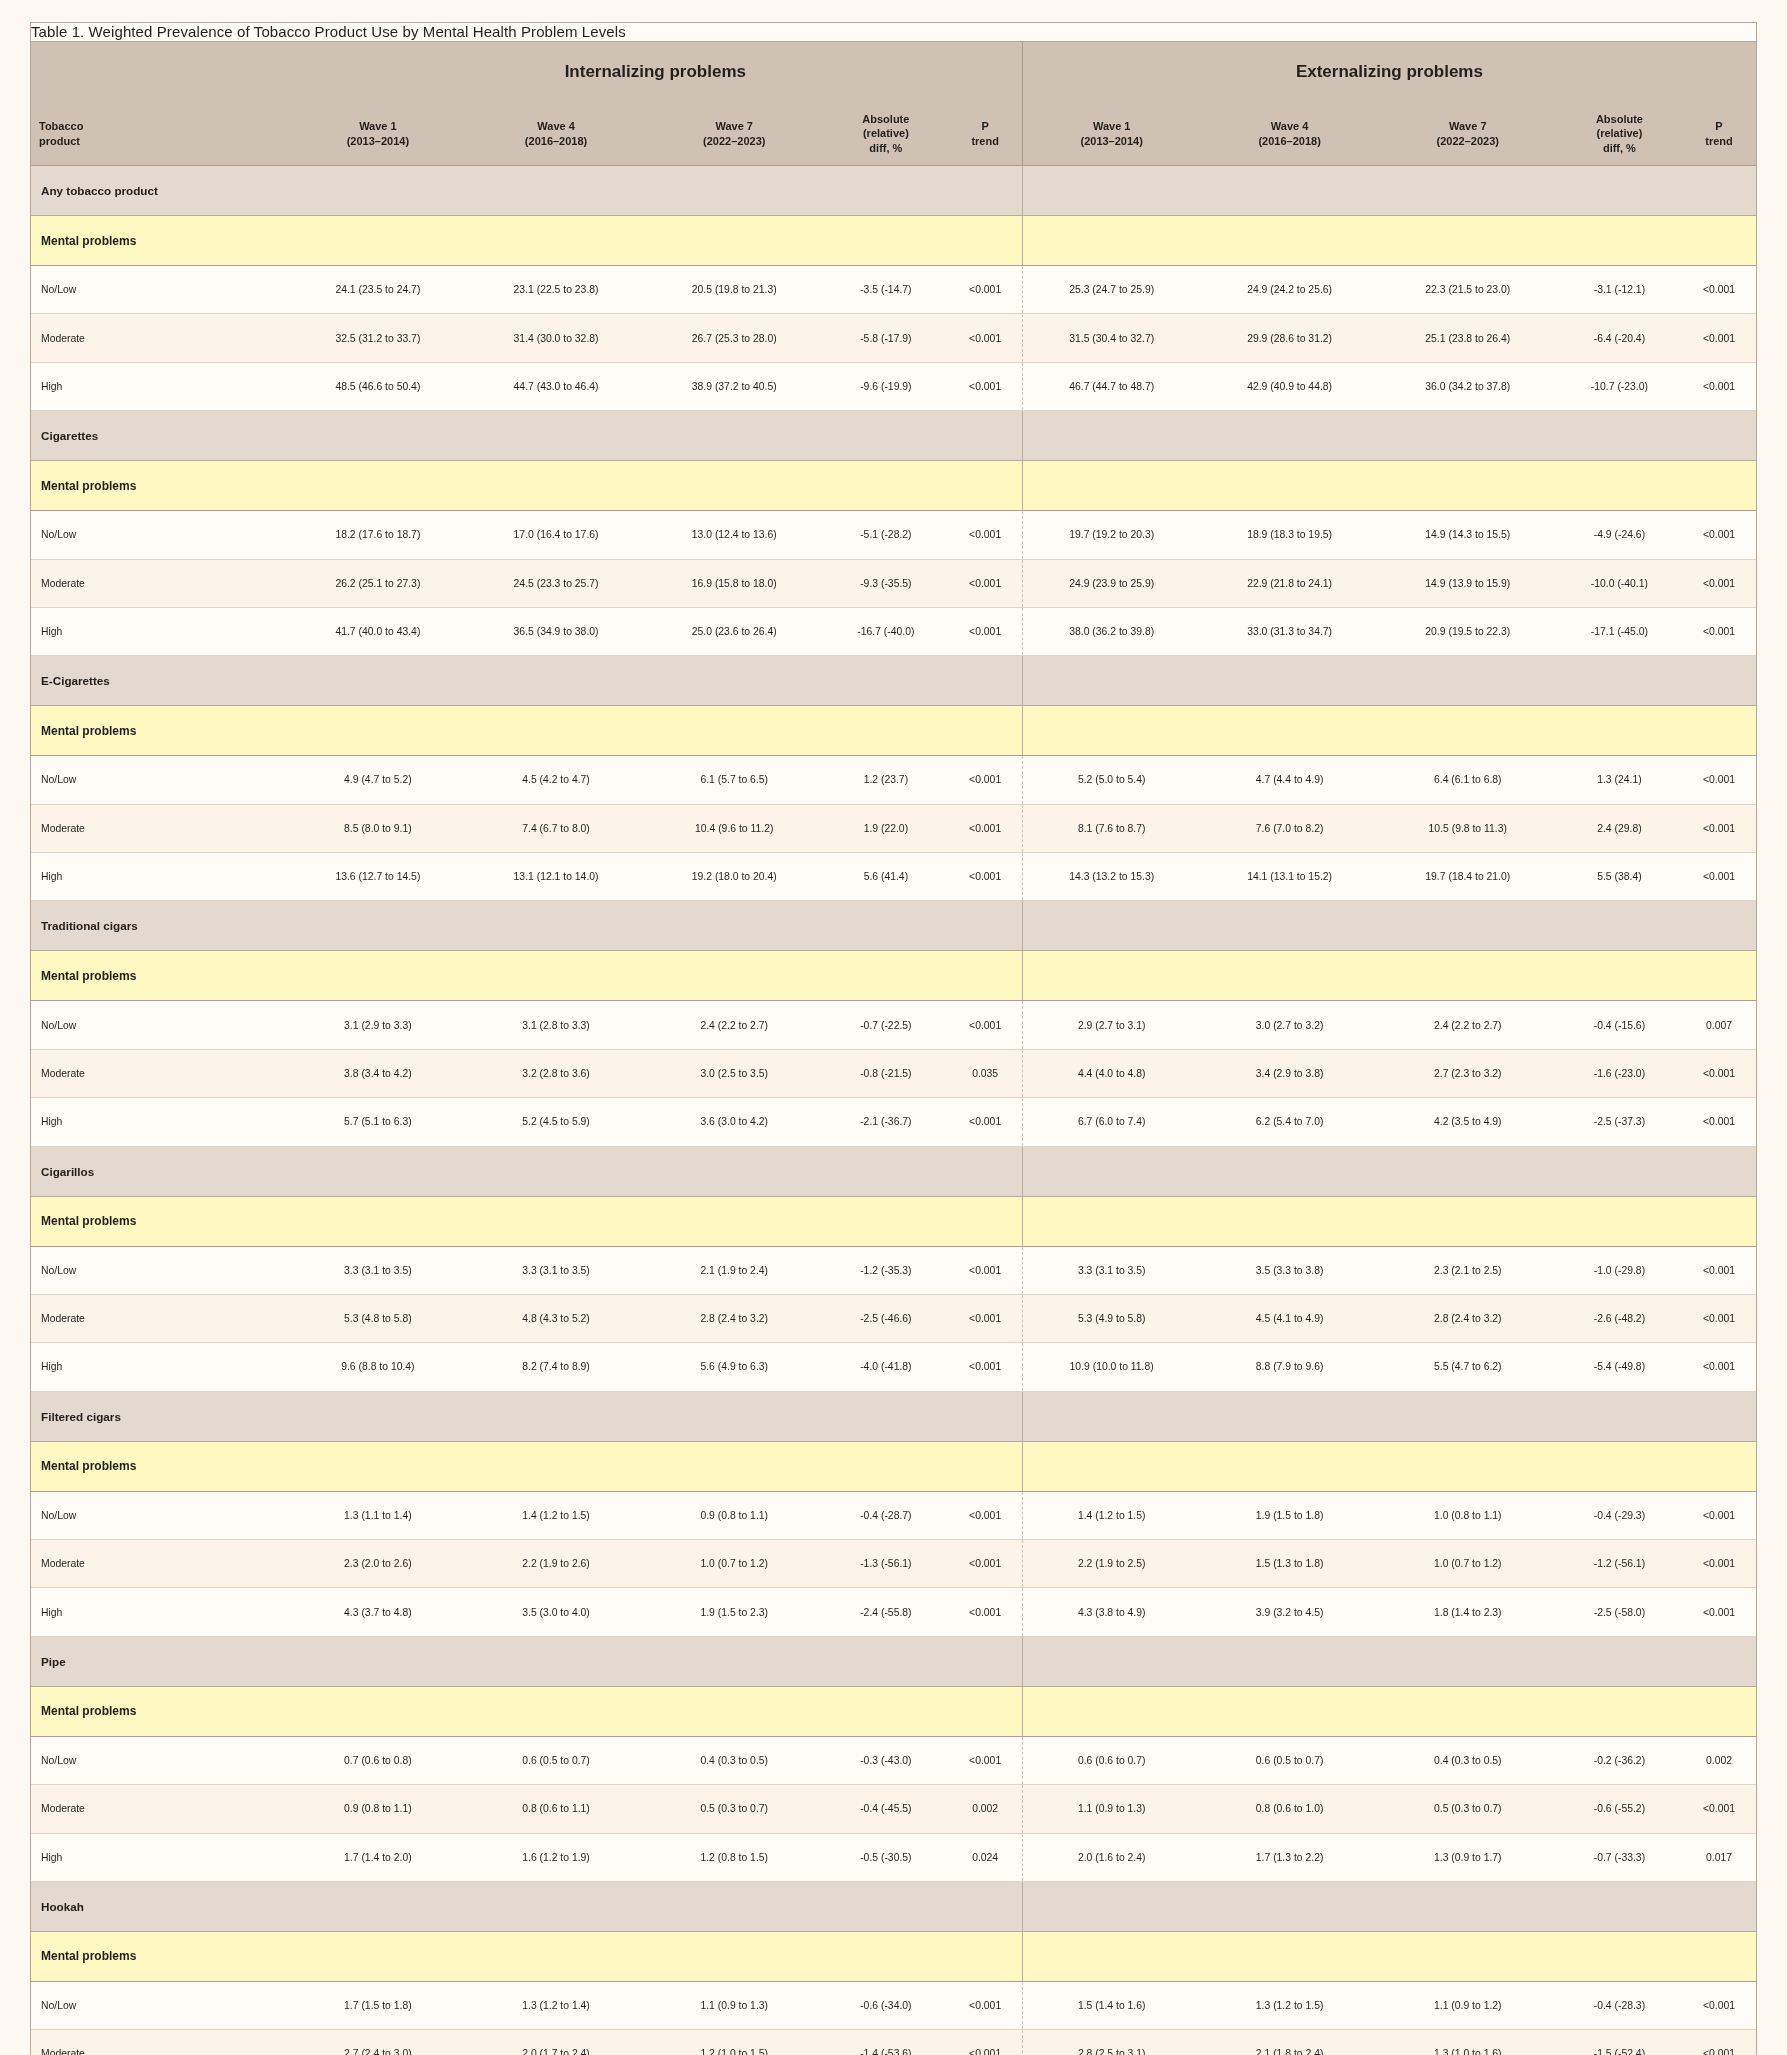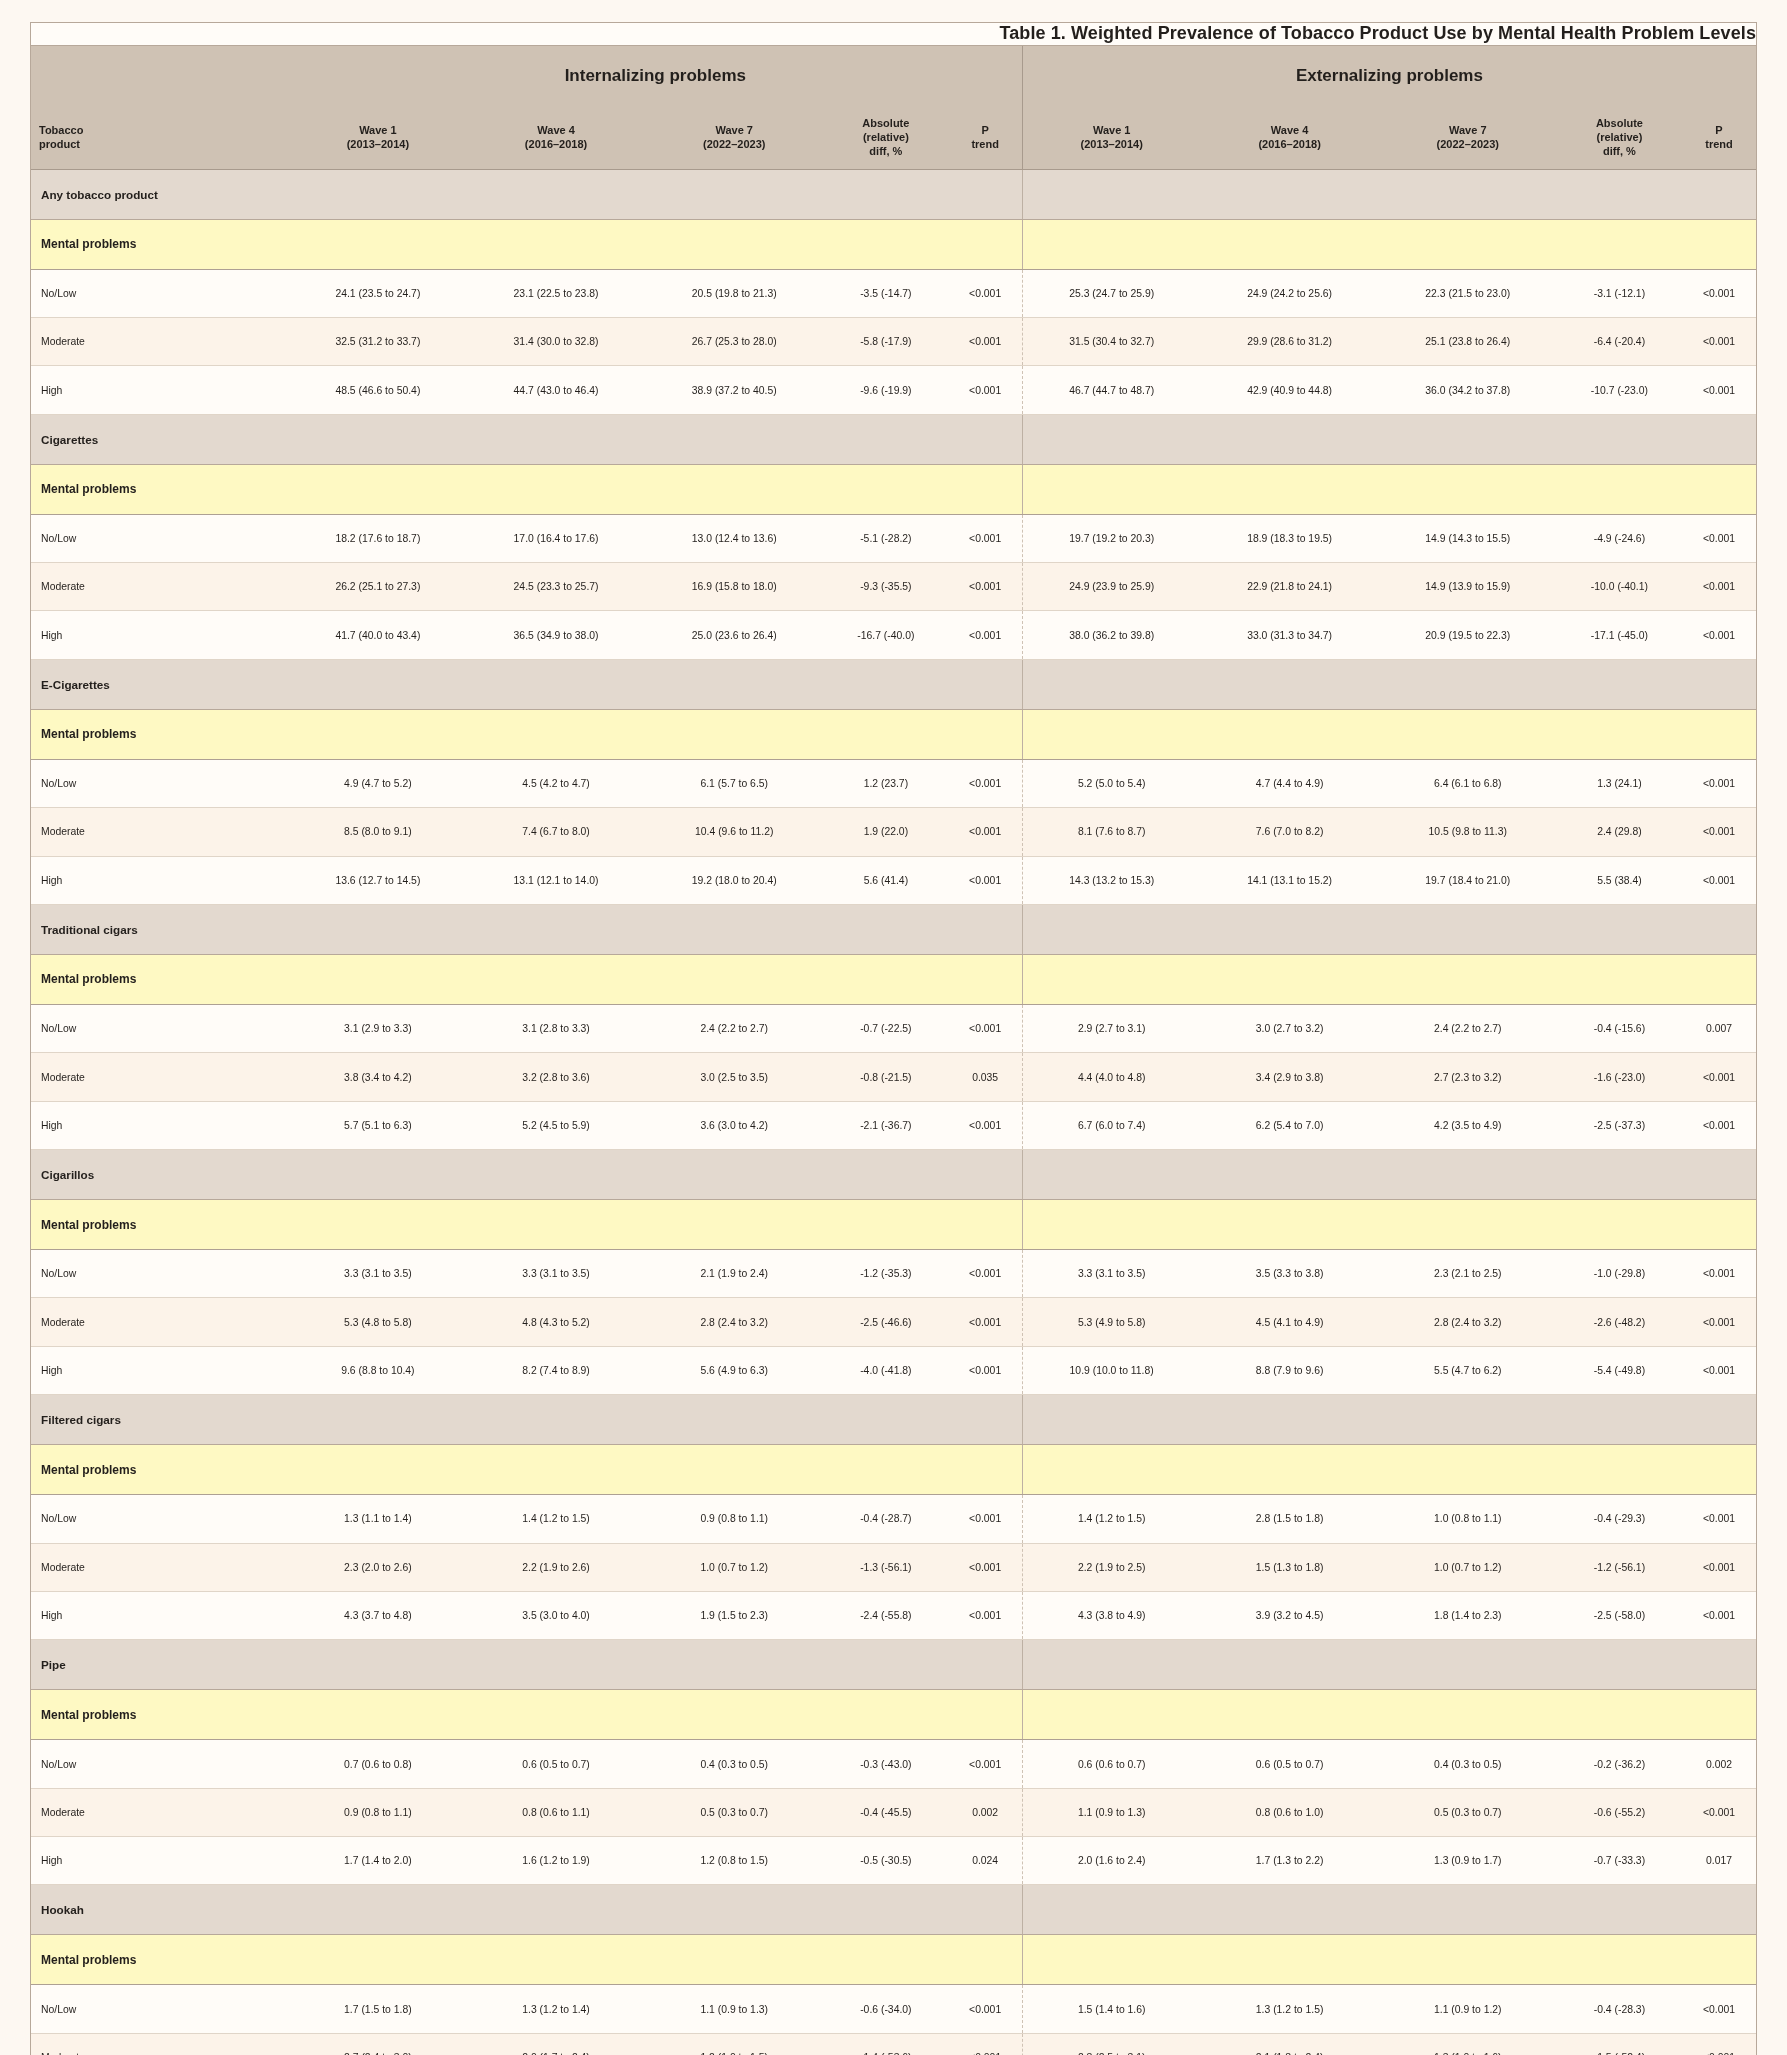--- a/index.html
+++ b/index.html
@@ -32,23 +32,23 @@
     table-layout: fixed;
   }
   table.t1 td, table.t1 th {
     padding: 0;
     margin: 0;
     vertical-align: middle;
   }
   
   .title-row td {
     background: #fffcf8;
-    text-align: right;
-    font-weight: bold;
-    font-size: 18px;
+    text-align: left;
+    font-weight: normal;
+    font-size: 15px;
     letter-spacing: 0.1px;
     padding: 9.2px 8.3px 11px 8.3px;
     border-bottom: 1.3px solid #b7a89a;
     line-height: 1.2;
   }
   
   .grp-row th {
     background: #cfc2b4;
     font-weight: bold;
     font-size: 17px;
@@ -403,21 +403,21 @@
             <td class="vsep" colspan="5"></td>
           </tr>
           <tr class="data odd">
             <td class="lbl">No/Low</td>
             <td>1.3 (1.1 to 1.4)</td>
             <td>1.4 (1.2 to 1.5)</td>
             <td>0.9 (0.8 to 1.1)</td>
             <td>-0.4 (-28.7)</td>
             <td>&lt;0.001</td>
             <td class="vsep">1.4 (1.2 to 1.5)</td>
-            <td>2.8 (1.5 to 1.8)</td>
+            <td>1.9 (1.5 to 1.8)</td>
             <td>1.0 (0.8 to 1.1)</td>
             <td>-0.4 (-29.3)</td>
             <td>&lt;0.001</td>
           </tr>
           <tr class="data even">
             <td class="lbl">Moderate</td>
             <td>2.3 (2.0 to 2.6)</td>
             <td>2.2 (1.9 to 2.6)</td>
             <td>1.0 (0.7 to 1.2)</td>
             <td>-1.3 (-56.1)</td>

